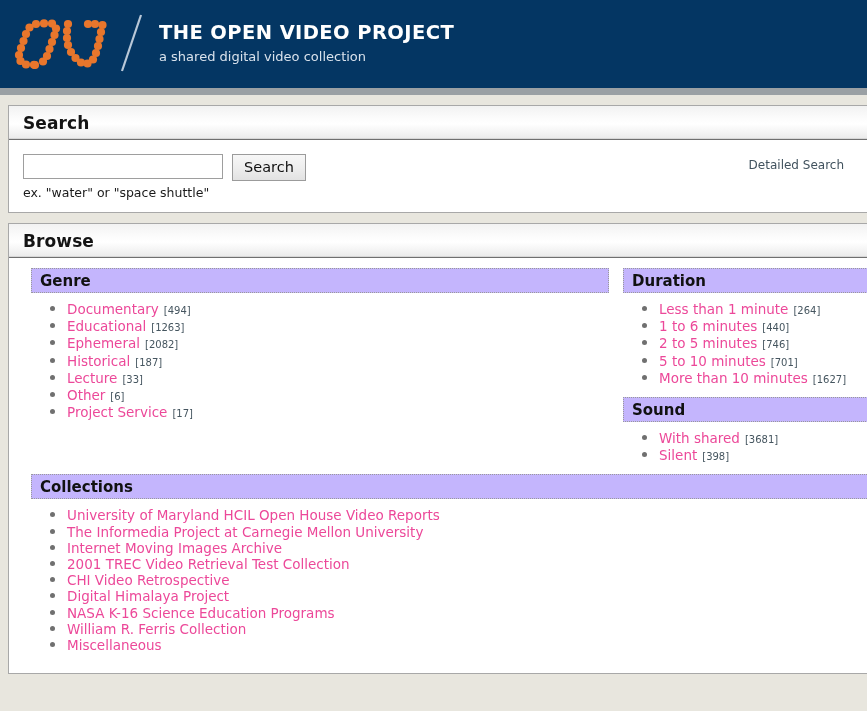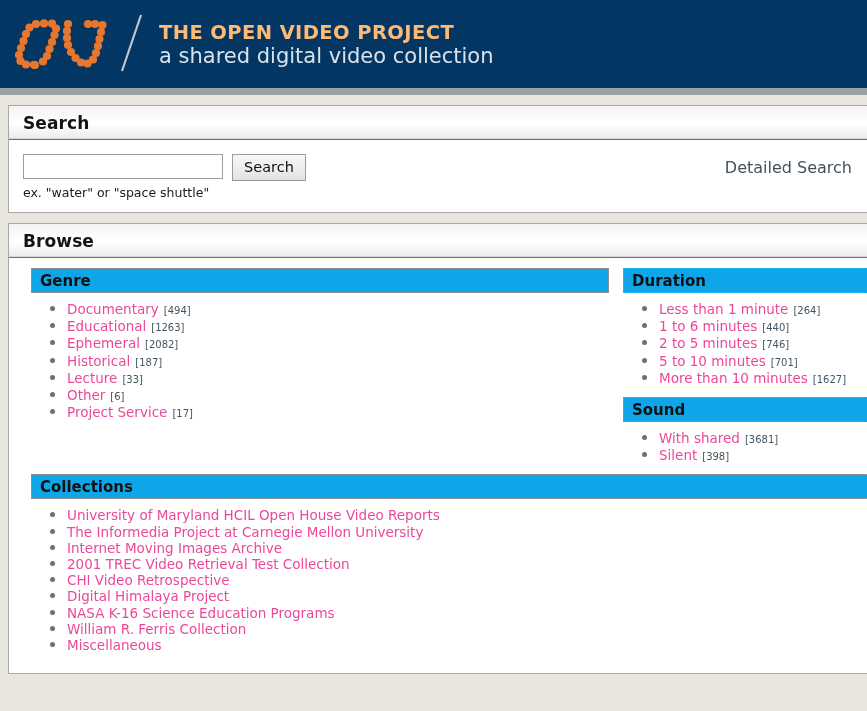--- a/index.html
+++ b/index.html
@@ -28,30 +28,30 @@
   }
   .logo-ov { position: relative; width: 105px; height: 58px; flex: 0 0 auto; }
   .logo-ov svg { display: block; }
   .logo-slash {
     width: 40px; height: 62px; flex: 0 0 auto;
     position: relative;
   }
   .logo-slash svg { display: block; }
   .brand-text { margin-left: 4px; }
   .brand-title {
-    color: #fdba74;
+    color: #ffffff;
     font-size: 19.5px;
     font-weight: bold;
     letter-spacing: 0.4px;
     line-height: 24px;
     white-space: nowrap;
   }
   .brand-sub {
     color: #d9e2ec;
-    font-size: 21px;
+    font-size: 13px;
     line-height: 23px;
     white-space: nowrap;
   }
   .masthead-rule { height: 7px; background: #9aa0a4; }
 
   
   .panel {
     margin: 10px 0 0 8px;
     background: #ffffff;
     border: 1px solid #a8a8a8;
@@ -100,40 +100,40 @@
     cursor: pointer;
     line-height: 25px;
   }
   .search-hint {
     margin-top: 4px;
     font-size: 12.5px;
     color: #1a1a1a;
   }
   .search-spacer { flex: 1 1 auto; }
   .detailed-search {
-    font-size: 16px;
+    font-size: 12px;
     color: #41525e;
     text-decoration: none;
     margin-top: 4px;
-    margin-right: 12px;
+    margin-right: 20px;
     white-space: nowrap;
   }
 
   
   .browse-body { padding: 10px 0 10px 0; }
   .browse-grid {
     display: flex;
     align-items: flex-start;
   }
   .col-left { width: 600px; flex: 0 0 auto; padding-left: 22px; }
   .col-right { flex: 1 1 auto; padding-left: 14px; }
 
   .facet { margin-bottom: 10px; }
   .facet-header {
-    background: #0ea5e9;
+    background: #c4b5fd;
     border: 1px dotted #9a9a9a;
     height: 25px;
     display: flex;
     align-items: center;
     padding-left: 8px;
   }
   .facet-header-text {
     font-size: 15px;
     font-weight: bold;
     color: #111111;

